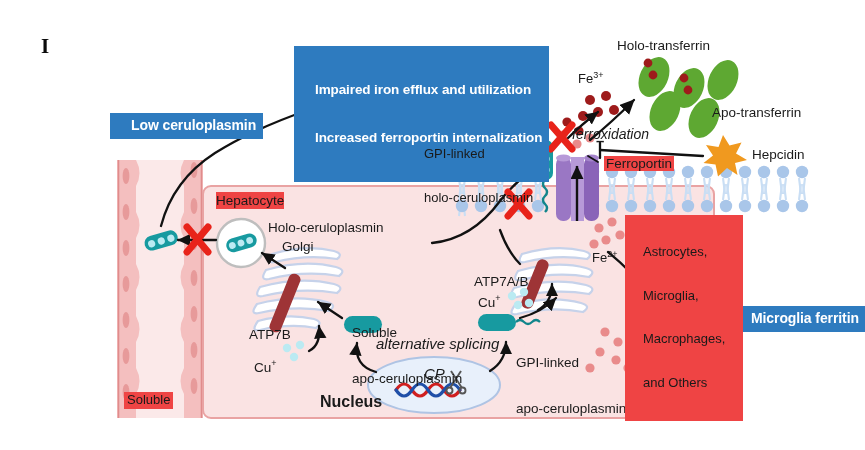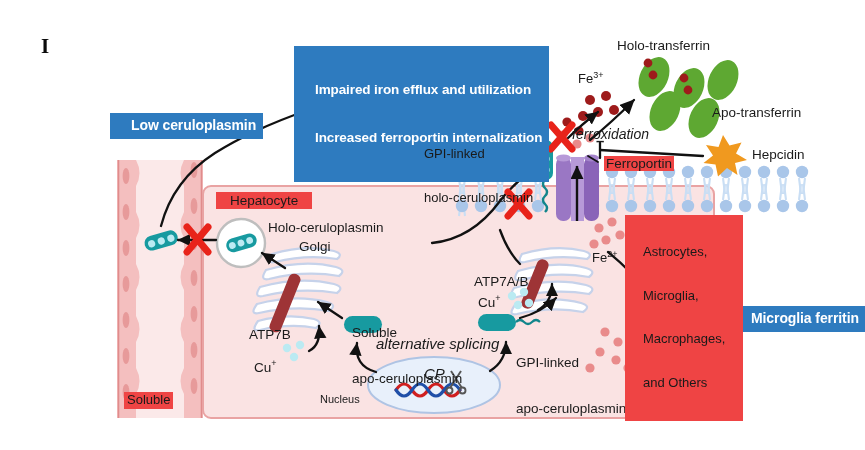--- a/index.html
+++ b/index.html
@@ -409,38 +409,38 @@
     <div>Impaired iron efflux and utilization</div>
     <div>Increased ferroportin internalization</div>
   </div>
 
   <div class="callout" style="left:110px; top:113px; font-size:14px;">Low ceruloplasmin</div>
 
   <div class="callout" style="left:730px; top:306px; font-size:14px;">Microglia ferritin</div>
 
   <div class="txt whitebg" style="left:124px; top:392px; font-size:13px; padding:1px 3px;">Soluble</div>
 
-  <div class="txt whitebg" style="left:216px; top:192px; font-size:13.5px; padding:1px 14px;">Hepatocyte</div>
+  <div class="txt whitebg" style="left:216px; top:192px; font-size:13.5px; padding:1px 0;">Hepatocyte</div>
 
   <div class="txt" style="left:268px; top:220px; font-size:13.5px;">Holo-ceruloplasmin</div>
 
-  <div class="txt" style="left:282px; top:239px; font-size:13.5px;margin-left:17px;">Golgi</div>
+  <div class="txt" style="left:282px; top:239px; font-size:13.5px;">Golgi</div>
 
   <div class="txt" style="left:249px; top:327px; font-size:13.5px;">ATP7B</div>
 
   <div class="txt" style="left:254px; top:358px; font-size:13.5px;"><span>Cu</span><span style="font-size:9px; vertical-align:super;">+</span></div>
 
   <div class="txt" style="left:352px; top:295px; font-size:13.5px;">
     <div>Soluble</div>
     <div>apo-ceruloplasmin</div>
   </div>
 
   <div class="txt" style="left:376px; top:336px; font-size:15px; font-style:italic;">alternative splicing</div>
 
-  <div class="txt" style="left:320px; top:393px; font-size:11px;">Nucleus</div>
+  <div class="txt" style="left:320px; top:393px; font-size:16px;font-weight:bold;">Nucleus</div>
 
   <div class="txt" style="left:424px; top:366px; font-size:15px; font-style:italic;">CP</div>
 
   <div class="txt" style="left:474px; top:274px; font-size:13.5px;">ATP7A/B</div>
 
   <div class="txt" style="left:478px; top:293px; font-size:13.5px;"><span>Cu</span><span style="font-size:9px; vertical-align:super;">+</span></div>
 
   <div class="txt" style="left:516px; top:325px; font-size:13.5px;">
     <div>GPI-linked</div>
     <div>apo-ceruloplasmin</div>

